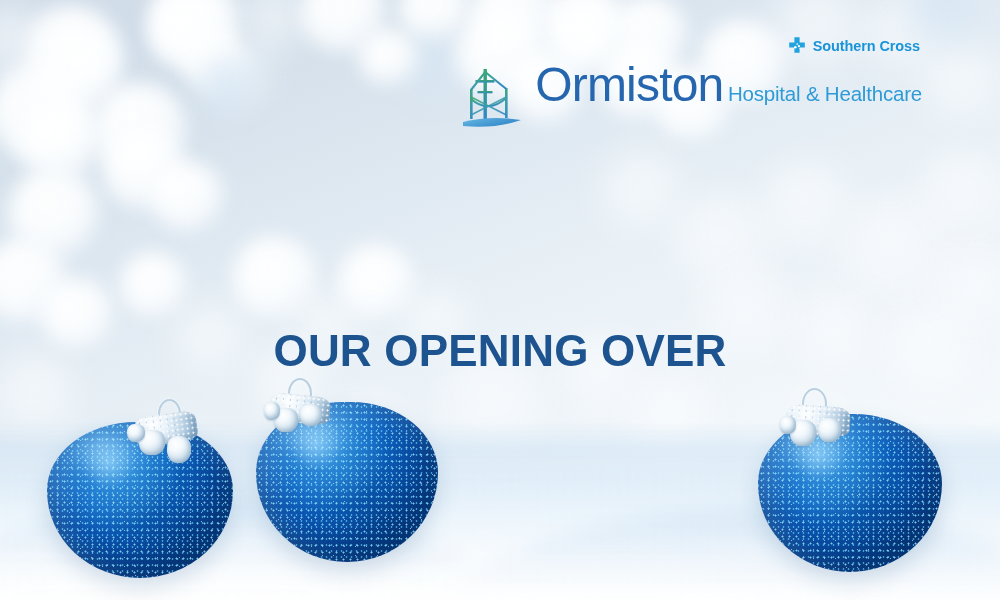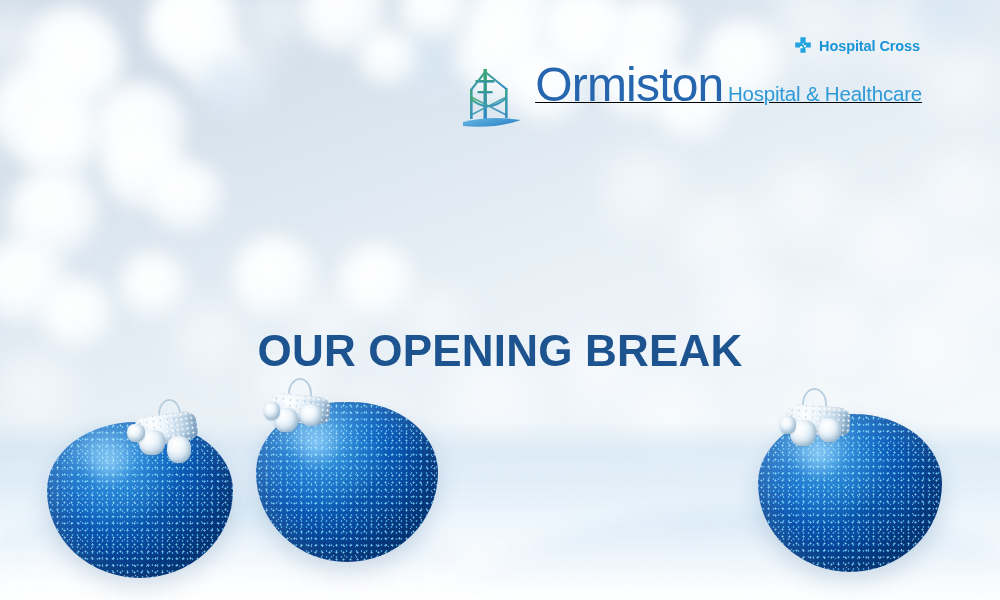--- a/index.html
+++ b/index.html
@@ -206,21 +206,21 @@
     color: #1a94d8;
     white-space: nowrap;
   }
   .orm-lockup {
     display: flex;
     align-items: flex-start;
     justify-content: flex-end;
     gap: 12px;
     margin-top: 5px;
   }
-  .orm-words { text-align: right; line-height: 1; text-decoration: underline; }
+  .orm-words { text-align: right; line-height: 1; }
   .orm-name {
     font-size: 48px;
     font-weight: normal;
     letter-spacing: -0.8px;
     color: #2566ae;
     line-height: 1.0;
     white-space: nowrap;
   }
   .orm-tag {
     font-size: 20.5px;
@@ -362,21 +362,21 @@
     <div class="sc-lockup">
       <span style="display:inline-block; line-height:0;">
         <svg width="20" height="20" viewBox="0 0 20 20" aria-hidden="true">
           <path d="M7.4 1.2 h5.2 v5.2 h5.2 v5.2 h-5.2 v5.2 h-5.2 v-5.2 h-5.2 v-5.2 h5.2 z" fill="#22a3de"></path>
           <circle cx="8.3" cy="11.2" r="1.25" fill="#ffffff"></circle>
           <circle cx="11.9" cy="10.2" r="1.1" fill="#ffffff"></circle>
           <circle cx="10.2" cy="8.0" r="0.85" fill="#ffffff"></circle>
           <circle cx="13.1" cy="12.6" r="0.7" fill="#ffffff"></circle>
         </svg>
       </span>
-      <span class="sc-text">Hospital Cross</span>
+      <span class="sc-text">Southern Cross</span>
     </div>
 
     <div class="orm-lockup">
       <span style="display:inline-block; line-height:0; margin-top:4px;">
         <svg width="62" height="66" viewBox="0 0 62 66" aria-hidden="true">
           <defs>
             <linearGradient id="gBridge" x1="0.15" y1="0" x2="0.9" y2="1">
               <stop offset="0%" stop-color="#3aa86a"></stop>
               <stop offset="42%" stop-color="#3f9fa8"></stop>
               <stop offset="100%" stop-color="#2f86c8"></stop>
@@ -410,16 +410,16 @@
         </svg>
       </span>
       <span class="orm-words">
         <span class="orm-name">Ormiston</span>
         <span class="orm-tag">Hospital &amp; Healthcare</span>
       </span>
     </div>
   </div>
 
   <div class="headline">
-    <span class="line">OUR OPENING BREAK</span>
+    <span class="line">OUR OPENING OVER</span>
   </div>
 
 </div>
 
 </body></html>

